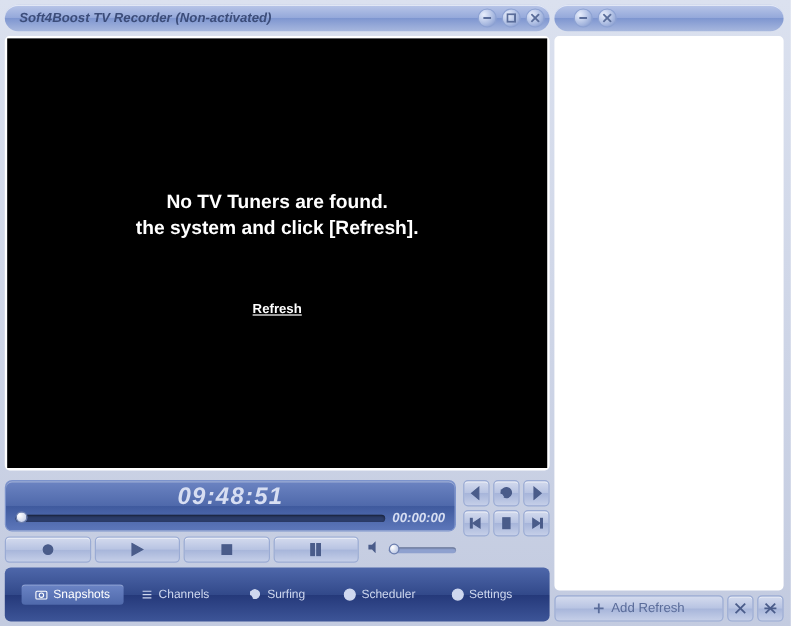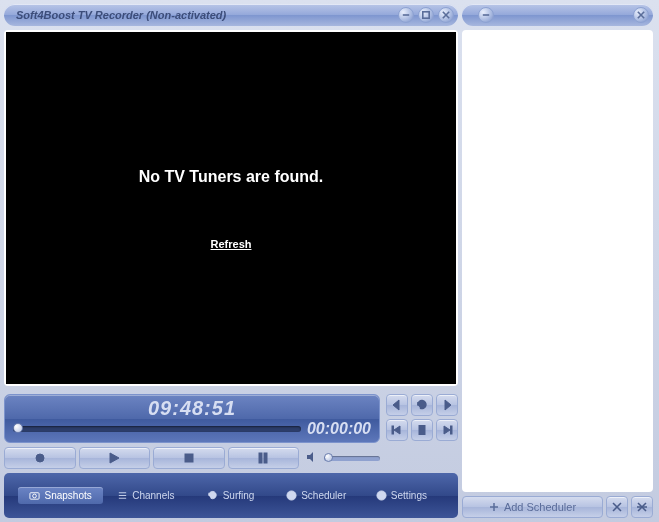--- a/index.html
+++ b/index.html
@@ -1,34 +1,34 @@
 <!DOCTYPE html>
 <html><head>
 <meta charset="utf-8">
 <style>
   * { box-sizing: border-box; margin: 0; padding: 0; font-family: Tahoma, Arial, sans-serif; }
   body { width: 659px; height: 522px; background: linear-gradient(#dbe1ef, #c3cbe0); display: flex; gap: 4px; padding: 4px; }
   .panel { display: flex; flex-direction: column; }
   .main-panel { width: 454px; }
   .side-panel { width: 191px; }
-  .titlebar { height: 22px; background: linear-gradient(#b9c6e8, #94a8da 50%, #7e96d0 51%, #a7b7de); border-radius: 11px; display: flex; align-items: center; padding: 0 4px 0 12px; box-shadow: inset 0 1px 0 rgba(255,255,255,.6); justify-content: space-between; }
+  .titlebar { height: 22px; background: linear-gradient(#b9c6e8, #94a8da 50%, #7e96d0 51%, #a7b7de); border-radius: 11px; display: flex; align-items: center; padding: 0 4px 0 12px; box-shadow: inset 0 1px 0 rgba(255,255,255,.6); }
   .titlebar .title { flex: 1; color: #3c4d7a; font-size: 11px; font-weight: bold; font-style: italic; white-space: nowrap; overflow: hidden; text-overflow: ellipsis; }
   .titlebar .tb-btn { width: 16px; height: 16px; border-radius: 50%; background: radial-gradient(circle at 30% 30%, #e8eefc, #a8b9e0 60%, #7a8fc8); margin-left: 4px; border: 1px solid #8da2d2; display:flex;align-items:center;justify-content:center; }
   .titlebar .tb-btn svg { width: 8px; height: 8px; stroke: #5a6d9a; stroke-width: 2; fill: none; }
   .video-frame { flex: 1; margin-top: 4px; border: 2px solid #fff; border-radius: 4px; background: #fff; display: flex; flex-direction: column; justify-content: flex-end; }
   .video-area { flex: 1; background: #000; color: #fff; display: flex; flex-direction: column; align-items: center; justify-content: center; text-align: center; padding: 20px; }
   .msg { font-size: 16px; font-weight: bold; line-height: 1.35; }
   .refresh-link { margin-top: 50px; color: #ffffff; font-size: 11px; font-weight: bold; text-decoration: underline; cursor: pointer; }
   .controls { margin-top: 8px; }
   .time-row { background: linear-gradient(#6c84c2, #4f69ab 50%, #3f5a9e 51%, #5d77ba); border: 1px solid #7c93cc; border-radius: 6px; padding: 2px 8px 4px; box-shadow: inset 0 1px 0 rgba(255,255,255,.35); }
   .time-row .clock { color: #d7def2; font-size: 20px; font-weight: bold; font-style: italic; text-align: center; letter-spacing: 1px; }
   .time-row .seek { display: flex; align-items: center; gap: 6px; }
   .seek-track { flex: 1; height: 6px; background: #2c3d6a; border-radius: 3px; position: relative; box-shadow: inset 0 1px 2px rgba(0,0,0,.5); }
   .seek-thumb { position: absolute; left: 0; top: -3px; width: 10px; height: 10px; border-radius: 50%; background: radial-gradient(circle at 30% 30%, #fff, #b8c4e4); border:1px solid #6b7eae; }
-  .elapsed { color: #d7def2; font-size: 16px; font-style: italic; font-weight: bold; }
+  .elapsed { color: #d7def2; font-size: 11px; font-style: italic; font-weight: bold; }
   .btn, .btn-sm { background: linear-gradient(#d4dbee, #b7c3e2 50%, #a7b5da 51%, #c5cfe8); border: 1px solid #9aabd4; border-radius: 4px; display: flex; align-items: center; justify-content: center; box-shadow: inset 0 1px 0 rgba(255,255,255,.6); }
   .btn { height: 22px; flex: 1; }
   .btn-sm { width: 22px; height: 22px; }
   .btn svg, .btn-sm svg { width: 12px; height: 12px; fill: #4a5c8a; stroke: #4a5c8a; }
   .nav-grid { display: grid; grid-template-columns: repeat(3, 22px); grid-template-rows: repeat(2, 22px); gap: 3px; margin-left: 2px; }
   .vol-row { display: flex; align-items: center; gap: 6px; margin-left: 4px; min-width: 74px; }
   .vol-track { flex:1; height: 5px; background: #8fa1cf; border-radius: 3px; position: relative; box-shadow: inset 0 1px 1px rgba(0,0,0,.3);}
   .vol-thumb { position: absolute; left: 0; top: -3px; width: 9px; height: 9px; border-radius: 50%; background: radial-gradient(circle at 30% 30%, #fff, #aab9de); border:1px solid #6b7eae;}
   .tabbar { margin-top: 4px; background: linear-gradient(#4e67aa, #32498a 50%, #25397a 51%, #3d5598); border-radius: 5px; display: flex; padding: 14px; }
   .tab { flex: 1; color: #cfd8ef; font-size: 10px; display: flex; align-items: center; justify-content: center; gap: 4px; padding: 3px 0; border-radius: 3px; }
@@ -61,20 +61,21 @@
           <line x1="1" y1="1" x2="9" y2="9"></line>
           <line x1="9" y1="1" x2="1" y2="9"></line>
         </svg>
       </span>
   </div>
 
   <div class="video-frame">
     <div class="video-area">
       <div class="msg">
         <div>No TV Tuners are found.</div>
+        <div>the system and click [Refresh].</div>
       </div>
       <a class="refresh-link">Refresh</a>
     </div>
   </div>
 
   <div class="controls">
     <div style="display:flex; gap:4px;">
       <div class="transport-block">
         <div class="time-row">
           <div class="clock">09:48:51</div>
@@ -212,21 +213,21 @@
         </svg>
       </span>
   </div>
   <div class="channel-list"></div>
   <div class="side-bottom">
     <div class="add-ch">
       <svg width="10" height="10" viewBox="0 0 10 10" stroke="#5a6c9a" stroke-width="1.5">
           <line x1="5" y1="1" x2="5" y2="9"></line>
           <line x1="1" y1="5" x2="9" y2="5"></line>
         </svg>
-      <span>Add Scheduler</span>
+      <span>Add Refresh</span>
     </div>
     <div class="btn-sm">
         <svg viewBox="0 0 12 12" stroke-width="1.5">
           <line x1="2" y1="2" x2="10" y2="10"></line>
           <line x1="10" y1="2" x2="2" y2="10"></line>
         </svg>
       </div>
     <div class="btn-sm">
         <svg viewBox="0 0 12 12" stroke-width="1.5">
           <line x1="2" y1="2" x2="10" y2="10"></line>

